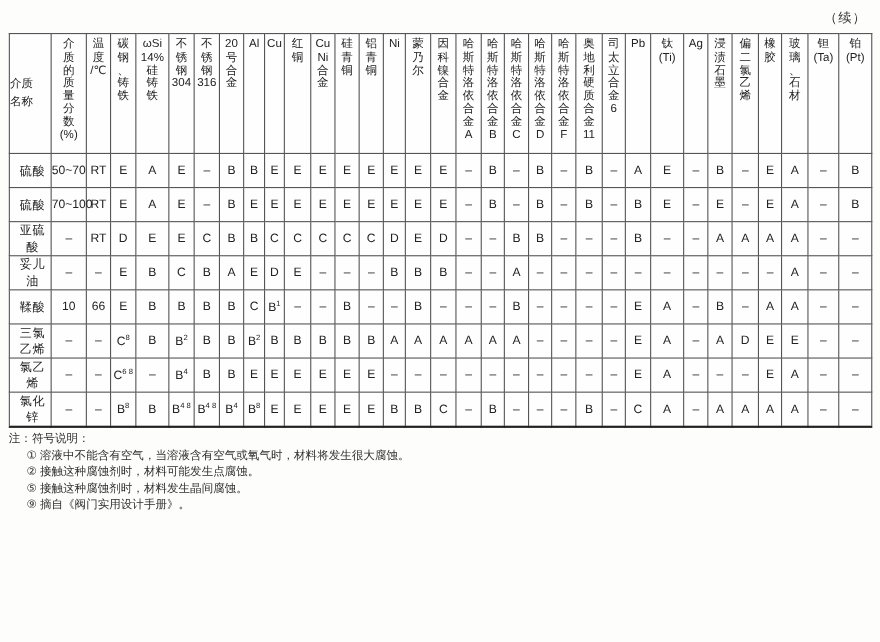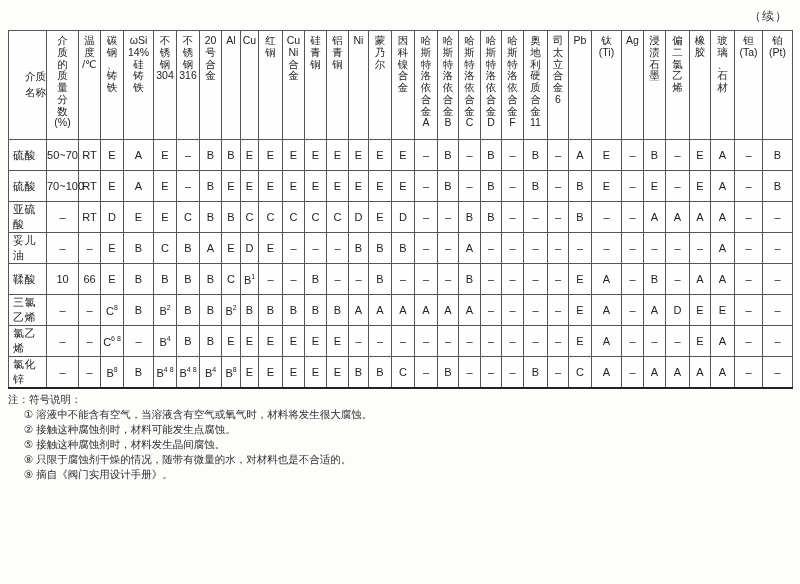--- a/index.html
+++ b/index.html
@@ -32,29 +32,29 @@
   table.cor thead th{
     height:104px;
     vertical-align:top;
     text-align:center;
     font-size:10.5px;
     line-height:1.12;
     white-space:pre-line;
     padding-top:4px;
     color:#222;
   }
-  table.cor thead th.mid{vertical-align:middle;padding-top:0;text-align:right;line-height:1.5;}
+  table.cor thead th.mid{vertical-align:middle;padding-top:0;text-align:left;line-height:1.5;}
   table.cor tbody td{
     height:30px;
     text-align:center;
     font-size:11px;
     color:#222;
   }
   table.cor tbody td.name{
-    text-align:left;
+    text-align:center;
     padding-left:4px;
     font-size:11px;
     letter-spacing:0.5px;
   }
   table.cor tbody td sup{
     font-size:7px;
     vertical-align:super;
     letter-spacing:0;
   }
   .notes{
@@ -530,18 +530,17 @@
         </tr>
       </tbody>
   </table>
 
   <div class="notes">
     <div class="ntitle">注：符号说明：</div>
     <div>
         <div class="nitem">① 溶液中不能含有空气，当溶液含有空气或氧气时，材料将发生很大腐蚀。</div>
         <div class="nitem">② 接触这种腐蚀剂时，材料可能发生点腐蚀。</div>
         <div class="nitem">⑤ 接触这种腐蚀剂时，材料发生晶间腐蚀。</div>
-        <div class="nitem">⑧ 只限于腐蚀剂干燥的情况，随带有微量的水，对材料也是不合适的。</div>
         <div class="nitem">⑨ 摘自《阀门实用设计手册》。</div>
       </div>
   </div>
 
 </div>
 
 </body></html>

